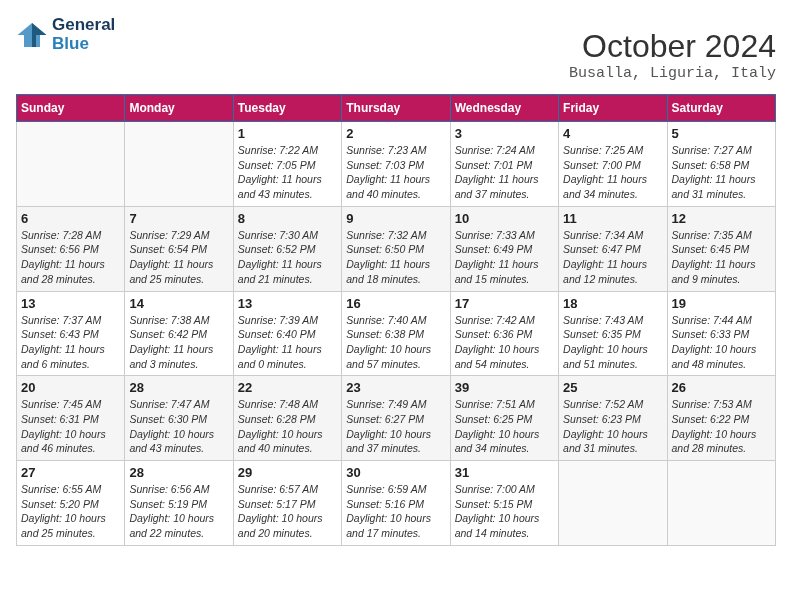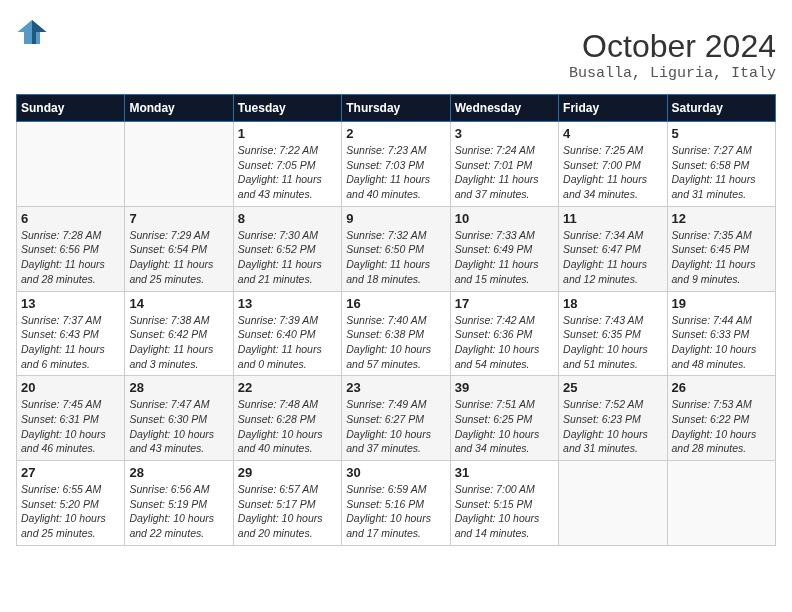--- a/index.html
+++ b/index.html
@@ -38,21 +38,21 @@
       font-size: 15px;
       color: #555;
       font-family: Liberation Mono, monospace;
     }
     table {
       width: 100%;
       border-collapse: collapse;
       font-size: 11px;
     }
     thead th {
-      background-color: #0f172a;
+      background-color: #be185d;
       color: white;
       padding: 6px 4px;
       text-align: left;
       font-size: 12px;
       font-weight: bold;
       border: 1px solid #2471a3;
     }
     tbody td {
       border: 1px solid #ccc;
       vertical-align: top;
@@ -84,20 +84,24 @@
 </head>
 <body>
 
 <div class="header">
   <div class="logo">
     <svg class="logo-icon" viewBox="0 0 40 40" xmlns="http://www.w3.org/2000/svg">
       <rect x="0" y="0" width="40" height="40" fill="white"></rect>
       <polygon points="20,5 38,20 30,20 30,35 10,35 10,20 2,20" fill="#2980b9" opacity="0.8"></polygon>
       <polygon points="20,5 38,20 25,20 25,35 20,35" fill="#1a5276" opacity="0.9"></polygon>
     </svg>
+    <div>
+      <div style="font-size:17px;font-weight:bold;color:#1a3a5c;line-height:1.1;">General</div>
+      <div style="font-size:17px;font-weight:bold;color:#2980b9;line-height:1.1;">Blue</div>
+    </div>
   </div>
   <div class="title-block">
     <div class="month-title">October 2024</div>
     <div class="location">Busalla, Liguria, Italy</div>
   </div>
 </div>
 
 <table>
   <thead>
     <tr>

